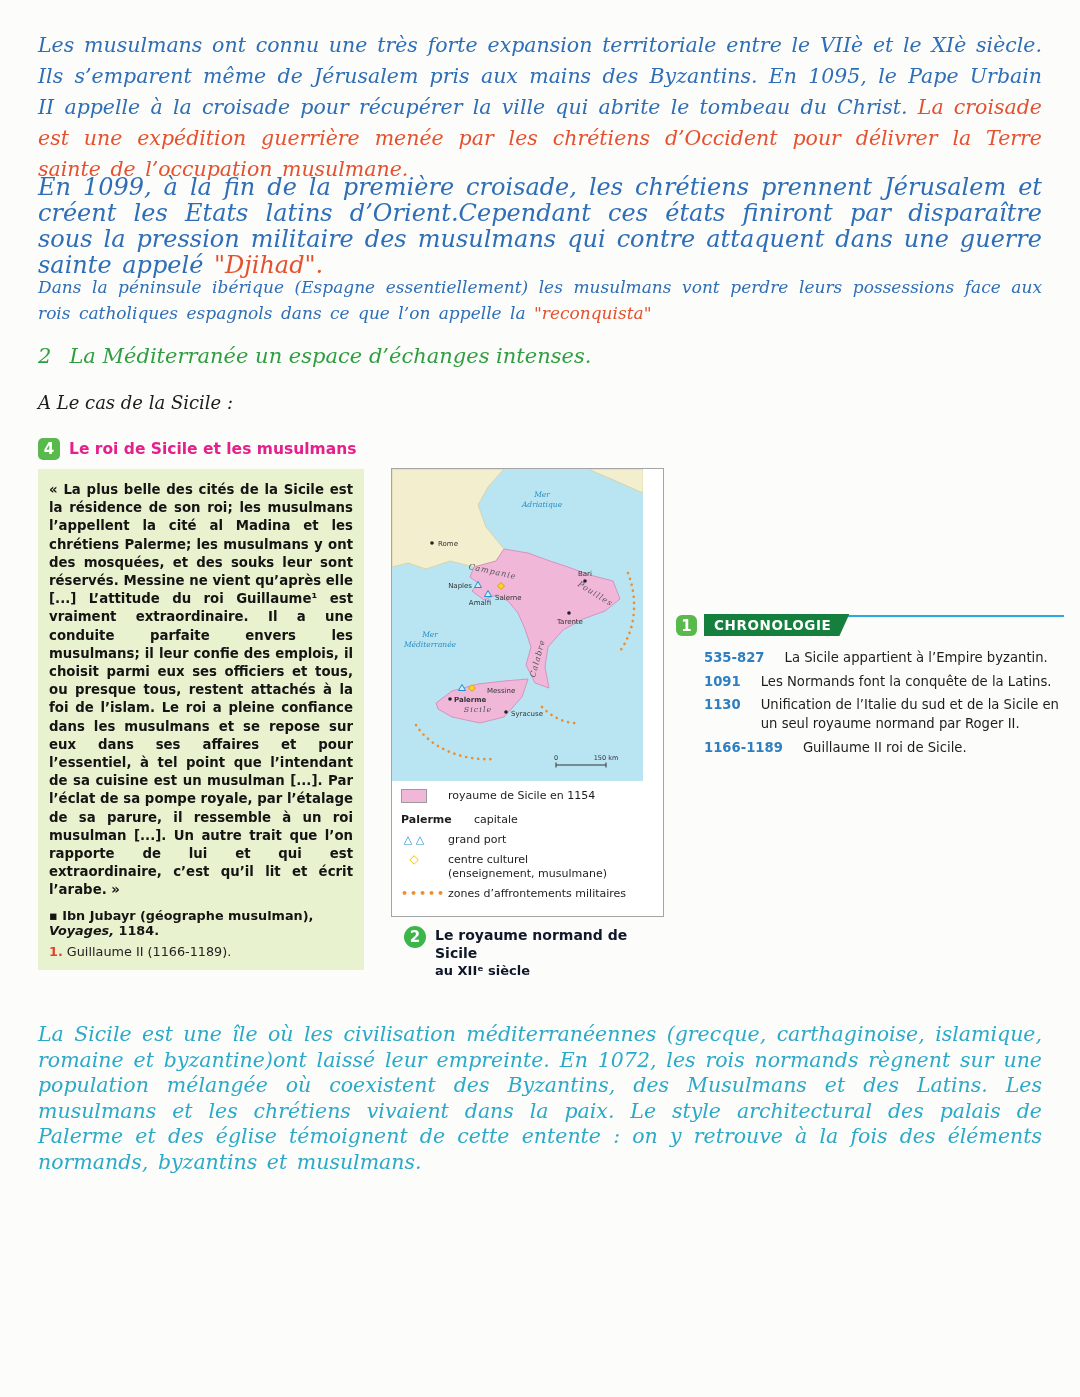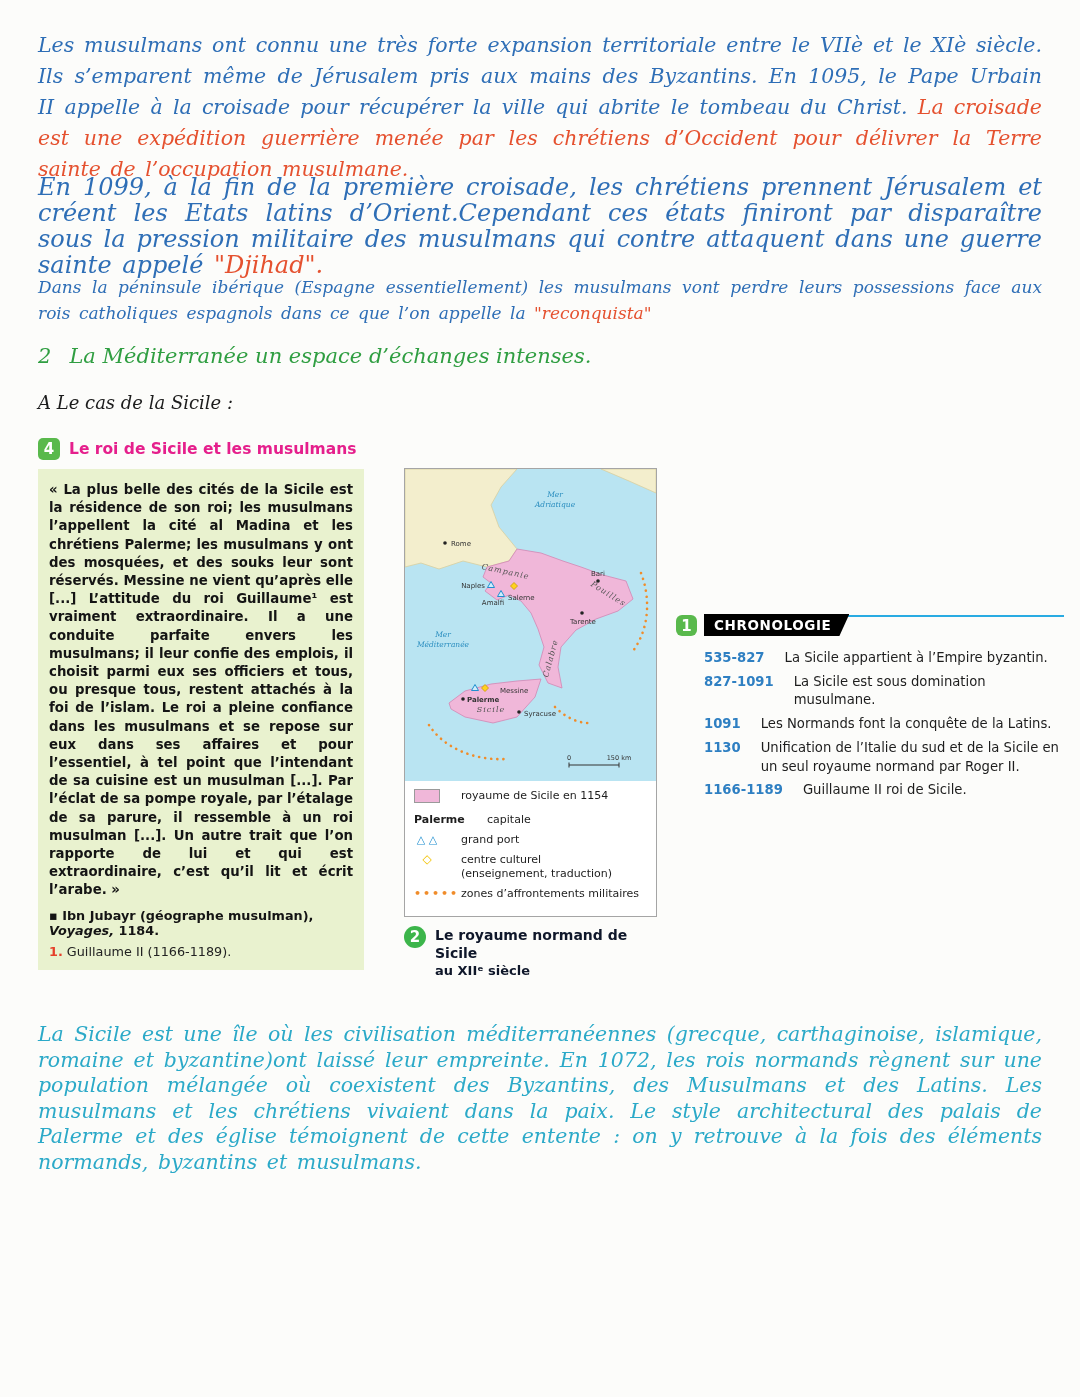--- a/index.html
+++ b/index.html
@@ -34,42 +34,42 @@
   }
   .doc-title{color:#e51f8c;font:bold 15.5px "DejaVu Sans",sans-serif;}
   .doc-box{background:#e9f2cf;padding:12px 11px 11px;}
   .quote{font:bold 13.3px/1.37 "DejaVu Sans",sans-serif;color:#141414;text-align:justify;margin:0;}
   .source{margin-top:8px;font:bold 12.8px "DejaVu Sans",sans-serif;color:#141414;}
   .source .work{font-style:italic;}
   .footnote{margin-top:6px;font:12.8px "DejaVu Sans",sans-serif;color:#222;}
   .fn-num{color:#e5402a;font-weight:bold;}
 
   
-  .map-box{left:404px;top:468px;width:253px;border:1px solid #a5a5a5;background:#fff;box-sizing:border-box;}
+  .map-box{left:391px;top:468px;width:273px;border:1px solid #a5a5a5;background:#fff;box-sizing:border-box;}
   .map-box svg{display:block;}
   .legend{padding:8px 9px 9px;font-family:"DejaVu Sans",sans-serif;font-size:11px;color:#1d1d1d;}
   .leg-row{display:flex;align-items:flex-start;gap:21px;margin-bottom:7px;}
   .leg-key{flex:none;width:26px;text-align:center;line-height:13px;}
   .leg-swatch{display:inline-block;width:24px;height:12px;background:#f0b7d9;border:1px solid #9a9a9a;}
   .tri{color:#1f8fd0;font-size:11px;}
   .dia{color:#f2c200;font-size:12px;}
   .dots{color:#f08c2a;letter-spacing:2px;font-weight:bold;font-size:11px;}
   .leg-bold{font-weight:bold;}
   .leg-two-line div{line-height:13.5px;}
 
   .map-caption{left:404px;top:926px;width:270px;display:flex;gap:9px;align-items:flex-start;}
   .caption-text{color:#0f172a;font:bold 14px/18px "DejaVu Sans",sans-serif;}
   .caption-text .l2{font-size:13px;}
 
   
   .chrono{left:676px;top:614px;width:388px;}
   .chrono-header{display:flex;align-items:flex-start;}
   .chrono-badge{margin-top:1px;margin-right:7px;width:21px;height:21px;border-radius:6px;}
   .chrono-banner{
-    background:#000000;color:#fff;font:bold 13.5px/22px "DejaVu Sans",sans-serif;
+    background:#15803d;color:#fff;font:bold 13.5px/22px "DejaVu Sans",sans-serif;
     letter-spacing:.6px;padding:0 18px 0 10px;flex:none;
     clip-path:polygon(0 0,100% 0,calc(100% - 10px) 100%,0 100%);
   }
   .chrono-line{flex:1;height:2px;background:#29abe2;margin-left:-6px;margin-top:1px;}
   .chrono-list{margin:13px 0 0 28px;}
   .chrono-entry{
     display:grid;grid-template-columns:auto 1fr;column-gap:20px;
     font:13.2px/1.42 "DejaVu Sans",sans-serif;color:#1d1d1d;margin-bottom:5px;
   }
   .chrono-date{color:#2e7fc2;font-weight:bold;white-space:nowrap;}
@@ -183,21 +183,21 @@
         <span>capitale</span>
       </div>
       <div class="leg-row">
         <span class="leg-key tri">△ △</span>
         <span>grand port</span>
       </div>
       <div class="leg-row">
         <span class="leg-key dia">◇</span>
         <span class="leg-two-line">
           <div>centre culturel</div>
-          <div>(enseignement, traduction)</div>
+          <div>(enseignement, musulmane)</div>
         </span>
       </div>
       <div class="leg-row">
         <span class="leg-key dots">•••••</span>
         <span>zones d’affrontements militaires</span>
       </div>
     </div>
   </div>
 
   <div class="abs map-caption">
@@ -213,24 +213,20 @@
       <div class="num-badge chrono-badge">1</div>
       <div class="chrono-banner">CHRONOLOGIE</div>
       <div class="chrono-line"></div>
     </div>
     <div class="chrono-list">
       <div class="chrono-entry">
         <span class="chrono-date">535-827</span>
         <span>La Sicile appartient à l’Empire byzantin.</span>
       </div>
       <div class="chrono-entry">
-        <span class="chrono-date">827-1091</span>
-        <span>La Sicile est sous domination musulmane.</span>
-      </div>
-      <div class="chrono-entry">
         <span class="chrono-date">1091</span>
         <span>Les Normands font la conquête de la Latins.</span>
       </div>
       <div class="chrono-entry">
         <span class="chrono-date">1130</span>
         <span>Unification de l’Italie du sud et de la Sicile en un seul royaume normand par Roger II.</span>
       </div>
       <div class="chrono-entry">
         <span class="chrono-date">1166-1189</span>
         <span>Guillaume II roi de Sicile.</span>

